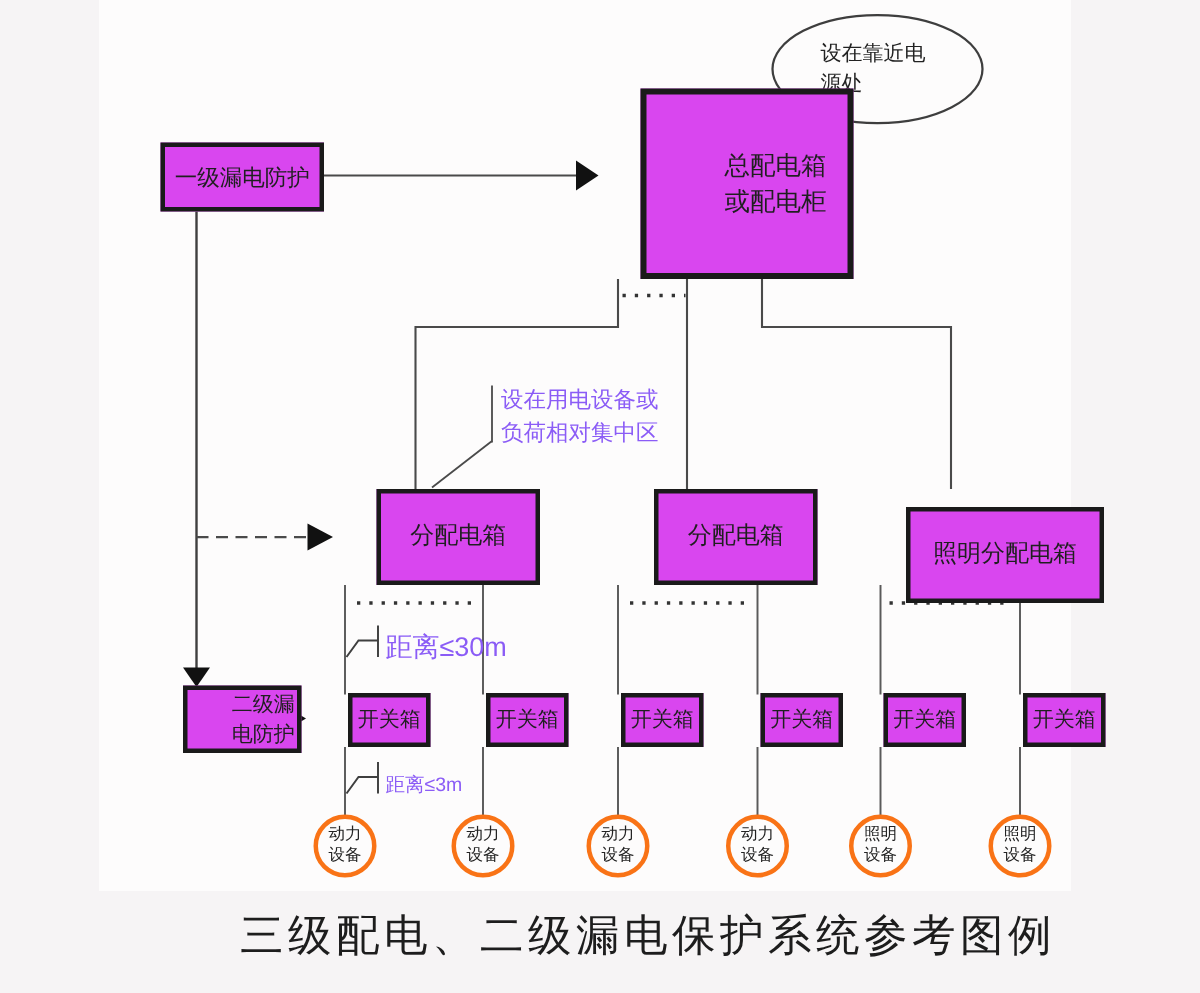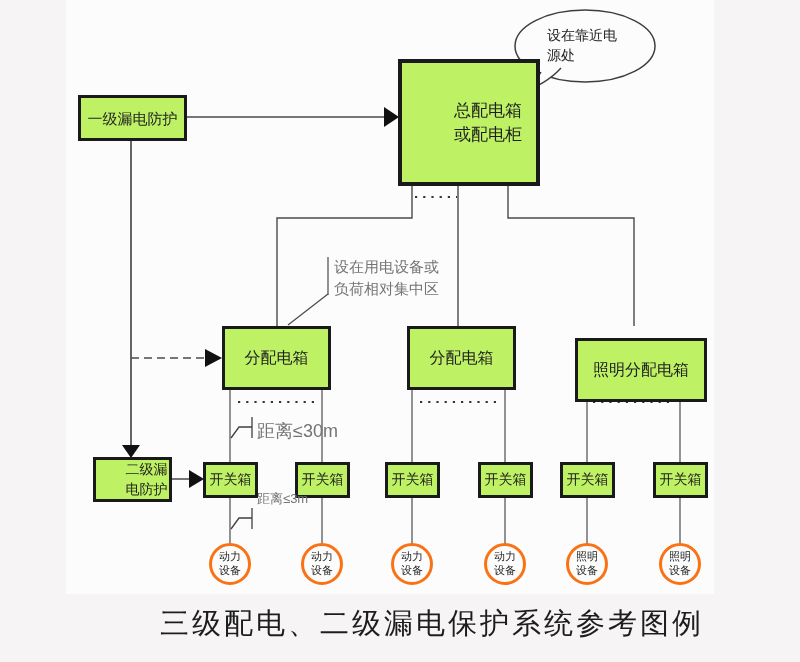--- a/index.html
+++ b/index.html
@@ -1,27 +1,27 @@
 <!DOCTYPE html>
 <html><head>
 <meta charset="utf-8">
 <style>
   html,body{margin:0;padding:0;}
   body{font-family:"Liberation Sans","DejaVu Sans",sans-serif;background:#e9e7e3;}
   .page{position:relative;width:800px;height:662px;background:#f6f4f5;overflow:hidden;margin:0 auto;text-decoration:underline;}
   .paper{position:absolute;left:66px;top:0;width:648px;height:594px;background:#fdfcfc;}
   .lines-svg{position:absolute;left:0;top:0;width:800px;height:662px;}
-  .dbox{position:absolute;box-sizing:border-box;border:3px solid #1a1a1a;background:#bef264;
+  .dbox{position:absolute;box-sizing:border-box;border:3px solid #1a1a1a;background:#d946ef;
         display:flex;align-items:center;justify-content:center;text-align:center;
-        color:#1f1f1f;white-space:pre-line;line-height:1.4;}
+        color:#1f1f1f;white-space:pre-line;line-height:1.4;margin-left:29px;}
   .dbox.heavy{border-width:4px;}
   .circle{position:absolute;box-sizing:border-box;width:42px;height:42px;border:3px solid #f97316;
         border-radius:50%;background:#fdfcfc;display:flex;align-items:center;justify-content:center;
         text-align:center;color:#222;font-size:11px;line-height:1.25;white-space:pre-line;}
-  .note{position:absolute;color:#737373;white-space:pre-line;}
+  .note{position:absolute;color:#8b5cf6;white-space:pre-line;}
   .bubble-text{position:absolute;left:547px;top:25px;width:84px;font-size:14px;line-height:1.45;
         color:#222;white-space:pre-line;}
   .title{position:absolute;left:0;top:604px;width:800px;text-align:center;
         font-family:"Liberation Serif","DejaVu Serif",serif;font-size:29px;letter-spacing:3px;color:#1d1d1d;margin-left:32px;}
 </style>
 </head>
 <body>
 
 <div class="page">
   <div class="paper"></div>
@@ -132,16 +132,16 @@
   <div class="circle" style="left:484px;top:543px;">动力
 设备</div>
   <div class="circle" style="left:566px;top:543px;">照明
 设备</div>
   <div class="circle" style="left:659px;top:543px;">照明
 设备</div>
 
   <div class="note" style="left:334px;top:256px;font-size:15px;line-height:1.45;">设在用电设备或
 负荷相对集中区</div>
   <div class="note" style="left:257px;top:419px;font-size:18px;">距离≤30m</div>
-  <div class="note" style="left:257px;top:490px;font-size:13px;">距离≤3m</div>
+  <div class="note" style="left:257px;top:514px;font-size:13px;">距离≤3m</div>
 
   <div class="title">三级配电、二级漏电保护系统参考图例</div>
 </div>
 
 </body></html>

